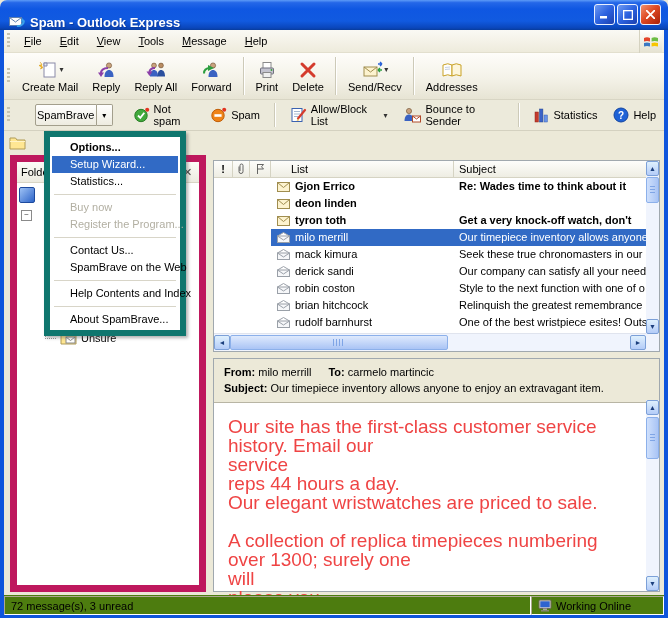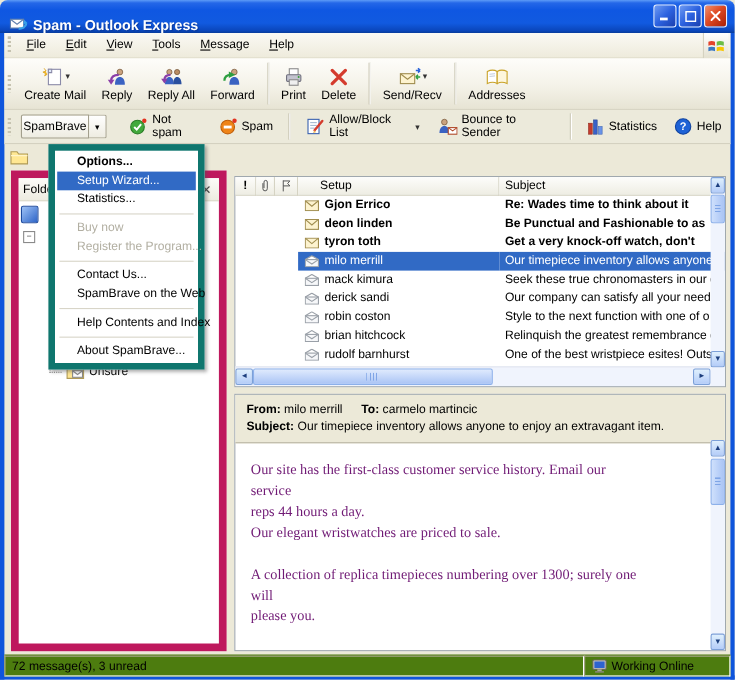--- a/index.html
+++ b/index.html
@@ -35,21 +35,21 @@
     border-bottom:1px solid #d8d5c4;display:flex;align-items:center;box-sizing:border-box;}
   .tbtn{height:42px;display:flex;flex-direction:column;align-items:center;justify-content:center;
     padding:0 7px;gap:1px;}
   .tbtn .ticon{height:21px;display:flex;align-items:center;}
   .tbtn .tlabel{line-height:12px;}
   .drop{font-size:8px;color:#333;margin-left:1px;align-self:center;}
   .tsep{width:1px;height:38px;background:#cdcab8;border-right:1px solid #fff;margin:0 4px;}
   
   .spambar{position:absolute;left:4px;top:100px;width:660px;height:31px;background:#eceadb;
     border-bottom:1px solid #d4d1c0;display:flex;align-items:center;box-sizing:border-box;}
-  .sb-button{display:flex;margin-left:4px;}
+  .sb-button{display:flex;margin-left:20px;}
   .sb-main,.sb-arrow{height:22px;border:1px solid #a39f8d;background:linear-gradient(180deg,#fff,#eeece1);
     display:flex;align-items:center;justify-content:center;box-sizing:border-box;}
   .sb-main{width:62px;border-radius:2px 0 0 2px;}
   .sb-arrow{width:16px;border-left:none;border-radius:0 2px 2px 0;font-size:8px;}
   .sb-item{display:flex;align-items:center;gap:4px;padding:0 8px;height:24px;}
   .sb-item svg{flex:0 0 auto;}
   
   .menu-pop{position:absolute;left:44px;top:131px;width:126px;background:#fff;
     border:6px solid #0f766e;box-shadow:2px 2px 3px rgba(80,80,80,.45);z-index:50;padding:2px 2px;}
   .mp-item{height:17px;line-height:17px;padding-left:18px;white-space:nowrap;}
@@ -114,22 +114,22 @@
     border:1px solid #8cb0ea;border-radius:2px;background:linear-gradient(180deg,#dfeafd,#aac4f5);}
   .hthumb:after{content:"";position:absolute;top:3px;bottom:3px;left:50%;margin-left:-6px;width:12px;
     background:repeating-linear-gradient(90deg,#7fa5e6 0 1px,transparent 1px 3px);}
   .scorner{position:absolute;right:0;bottom:0;width:13px;height:17px;background:#f0f4fd;}
   
   .preview{position:absolute;left:213px;top:358px;width:447px;height:234px;
     border:1px solid #a0a8ae;background:#fff;box-sizing:border-box;}
   .pv-head{background:#ece9d8;border-bottom:1px solid #b8b5a4;padding:5px 10px 6px;line-height:16px;}
   .pv-head b{font-weight:bold;}
   .pv-to{margin-left:14px;}
-  .pv-body{position:relative;padding:14px 24px 0 14px;font-family:Liberation Serif, serif;
-    font-size:13px;line-height:19px;color:#701a75;}
+  .pv-body{position:relative;padding:14px 24px 0 14px;font-family:Liberation Sans, sans-serif;
+    font-size:19px;line-height:19px;color:#ef4444;}
   .pv-scroll{position:absolute;top:41px;right:0;width:13px;bottom:0;background:#f0f4fd;}
   
   .statusbar{position:absolute;left:4px;top:595px;width:660px;height:20px;background:#4d7c0f;
     display:flex;align-items:stretch;box-sizing:border-box;padding-top:1px;}
   .sb-panel{border:1px solid;border-color:#aca890 #fff #fff #aca890;display:flex;align-items:center;
     padding:0 6px;box-sizing:border-box;gap:4px;}
   .sbp1{flex:1;}
   .sbp2{width:133px;}
   .sbp3{width:176px;justify-content:flex-end;}
   .watermark{color:#c9c9c3;font-size:14px;letter-spacing:.5px;}
@@ -377,21 +377,21 @@
       <span class="hcell hc2">
         <svg width="8" height="12" viewBox="0 0 8 12">
           <path d="M2 3.5 L2 8.5 A2 2 0 0 0 6 8.5 L6 2.5 A1.5 1.5 0 0 0 3 2.5 L3 8" fill="none" stroke="#555" stroke-width="0.9"></path>
         </svg>
       </span>
       <span class="hcell hc3">
         <svg width="10" height="12" viewBox="0 0 10 12">
           <path d="M2.5 1 L2.5 11 M2.5 1.5 L8.5 1.5 L6.5 3.8 L8.5 6 L2.5 6" fill="none" stroke="#555" stroke-width="0.9"></path>
         </svg>
       </span>
-      <span class="hcell hcfrom">Setup</span>
+      <span class="hcell hcfrom">List</span>
       <span class="hcell hcsub">Subject</span>
     </div>
     <div class="ml-rows" id="msg-rows">
         <div class="mrow unread">
     <span class="c c1"></span>
     <span class="c c2"></span>
     <span class="c c3"></span>
     <span class="c cfrom">
       <span class="env env-closed">
         <svg width="13" height="10" viewBox="0 0 13 10">
@@ -411,21 +411,20 @@
     <span class="c cfrom">
       <span class="env env-closed">
         <svg width="13" height="10" viewBox="0 0 13 10">
           <rect x="0.5" y="0.5" width="12" height="9" fill="#fdf3cf" stroke="#a08d4f"></rect>
           <path d="M0.5 0.5 L6.5 5.5 L12.5 0.5" fill="none" stroke="#a08d4f"></path>
         </svg>
       </span>
 
       <span class="from-name">deon linden</span>
     </span>
-    <span class="c csub">Be Punctual and Fashionable to as</span>
   </div>
         <div class="mrow unread">
     <span class="c c1"></span>
     <span class="c c2"></span>
     <span class="c c3"></span>
     <span class="c cfrom">
       <span class="env env-closed">
         <svg width="13" height="10" viewBox="0 0 13 10">
           <rect x="0.5" y="0.5" width="12" height="9" fill="#fdf3cf" stroke="#a08d4f"></rect>
           <path d="M0.5 0.5 L6.5 5.5 L12.5 0.5" fill="none" stroke="#a08d4f"></path>

